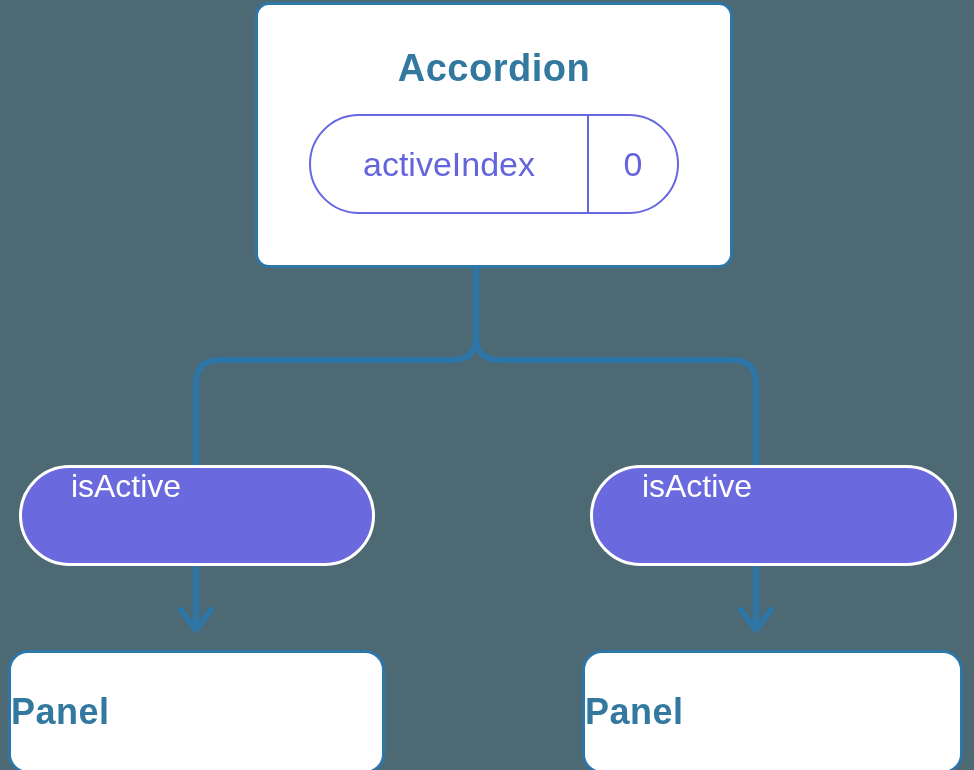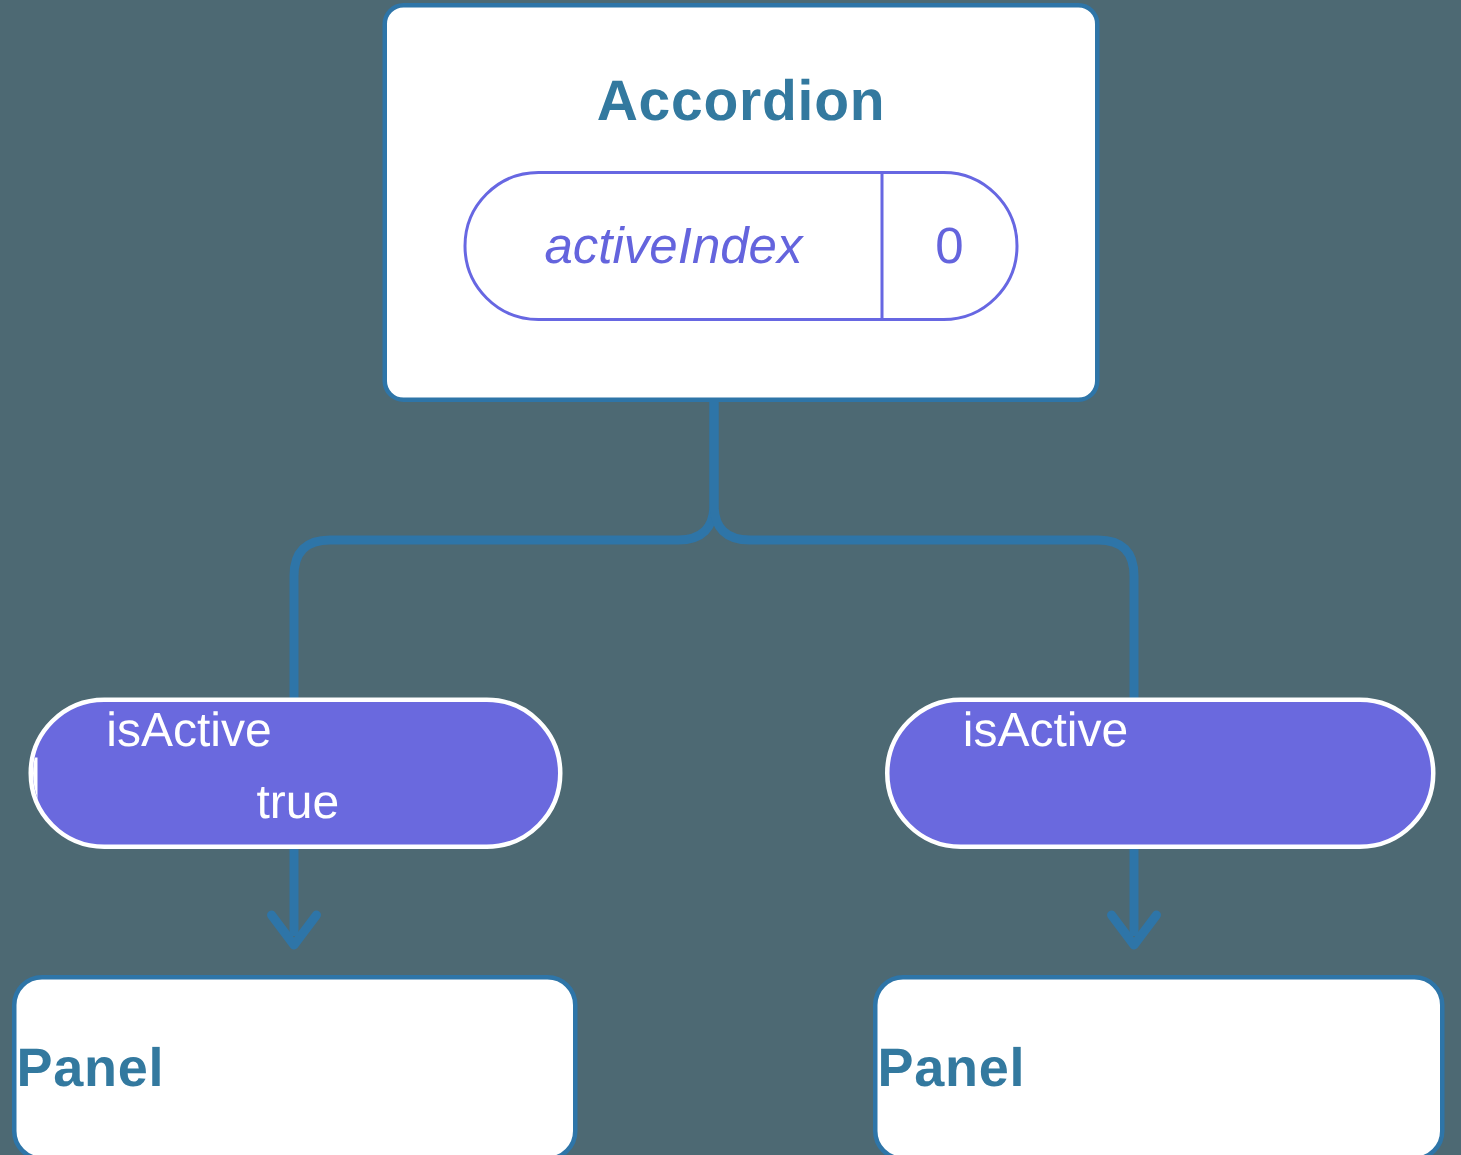--- a/index.html
+++ b/index.html
@@ -69,21 +69,21 @@
   }
   .pill-outline {
     margin-top: 24px;
     width: 370px; height: 100px;
     border: 2px solid var(--purple-border);
     border-radius: 50px;
     background: var(--card-bg);
     font-size: 34px;
     color: var(--purple-text);
   }
-  .pill-outline .seg-name { width: 276px; font-style: italic; }
+  .pill-outline .seg-name { width: 276px; }
   .pill-outline .seg-value { flex: 1; border-left: 2px solid var(--purple-border); }
 
   .pill-filled {
     position: absolute;
     height: 101px;
     top: 465px;
     background: var(--purple-fill);
     border: 3px solid #ffffff;
     border-radius: 51px;
     font-size: 32px;
@@ -131,21 +131,20 @@
   <div class="root-card">
     <div class="root-title">Accordion</div>
     <div class="pill pill-outline">
       <div class="seg seg-name">activeIndex</div>
       <div class="seg seg-value">0</div>
     </div>
   </div>
 
   <div class="pill pill-filled pos-left">
     <div class="seg seg-name">isActive</div>
-    <div class="seg seg-value">true</div>
   </div>
 
   <div class="pill pill-filled pos-right">
     <div class="seg seg-name">isActive</div>
   </div>
 
   <div class="panel-box pos-left">
     <span>Panel</span>
   </div>
 

